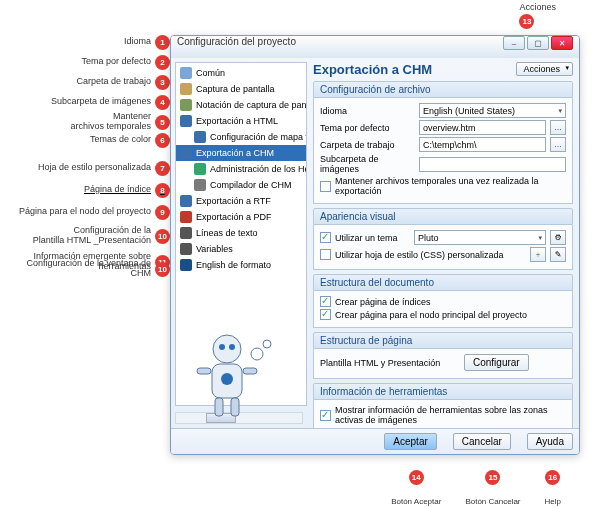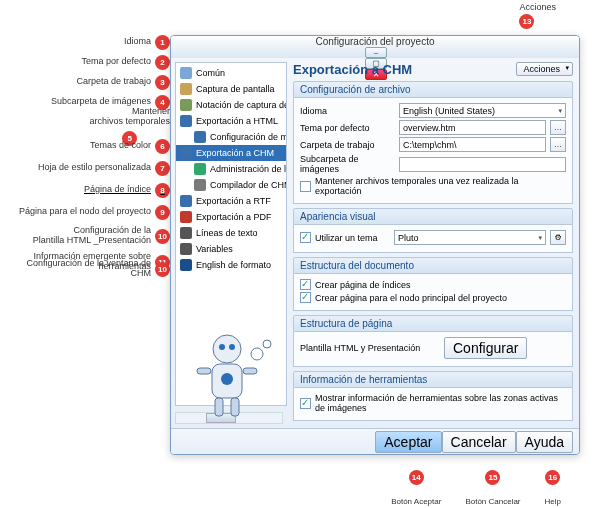--- a/index.html
+++ b/index.html
@@ -10,46 +10,46 @@
   .callout .lbl { text-align:right; font-size:9px; color:#333; max-width:140px; line-height:1.1; }
   .bubble { background:#e53935; color:#fff; border-radius:50%; width:15px; height:15px; display:flex; align-items:center; justify-content:center; font-size:8px; font-weight:bold; flex:none; }
   .callouts-top { position:absolute; top:2px; right:40px; text-align:center; }
   .callouts-top .lbl { font-size:9px; color:#333; display:block; margin-bottom:2px; }
   .callouts-bottom { position:absolute; bottom:2px; display:flex; gap:24px; right:35px; }
   .callouts-bottom .cb { text-align:center; }
   .callouts-bottom .cb .bubble { margin:0 auto 12px; }
   .callouts-bottom .cb .lbl { font-size:8px; color:#333; }
   
   .window { position:absolute; left:170px; top:35px; width:410px; height:420px; border:1px solid #7a9bc4; border-radius:4px; background:linear-gradient(#f3f7fc,#e6eef8); box-shadow:0 2px 8px rgba(0,0,0,0.2); overflow:hidden; }
-  .titlebar { height:22px; background:linear-gradient(#fdfefe,#dce7f4); display:flex; align-items:center; padding:0 6px; font-size:10px; color:#333;flex-direction:column; }
+  .titlebar { height:22px; background:linear-gradient(#fdfefe,#dce7f4); display:flex; align-items:flex-start; padding:0 6px; font-size:10px; color:#333; }
   .titlebar .spacer { flex:1; }
   .winbtn { width:22px; height:14px; margin-left:2px; border:1px solid #8aa; border-radius:2px; display:flex; align-items:center; justify-content:center; font-size:8px; background:linear-gradient(#f8fbff,#d5e4f3); }
   .winbtn.close { background:linear-gradient(#f48,#d22); color:#fff; border-color:#b22; }
   .body { display:flex; height:calc(100% - 48px); }
-  .tree { width:112px; background:#fff; border:1px solid #b8c8dc; margin:4px 0 4px 4px; overflow:auto; padding:2px 0; }
+  .tree { width:132px; background:#fff; border:1px solid #b8c8dc; margin:4px 0 4px 4px; overflow:auto; padding:2px 0; }
   .tree-item { display:flex; align-items:center; gap:4px; padding:2px 4px; font-size:9px; cursor:default; white-space:nowrap; overflow:hidden; text-overflow:ellipsis; }
   .tree-item.child { padding-left:18px; }
   .tree-item.selected { background:#2f6fb5; color:#fff; }
   .ticon { width:12px; height:12px; flex:none; display:inline-block; border-radius:2px; }
   .content { flex:1; padding:4px 6px; overflow:auto; }
   .content h2 { color:#1a4e8a; font-size:13px; font-weight:bold; margin-bottom:4px; }
   .acc-btn { float:right; font-size:9px; padding:1px 12px 1px 6px; border:1px solid #9ab; background:linear-gradient(#fefefe,#e4ecf5); border-radius:2px; position:relative; }
   .acc-btn::after { content:"▾"; position:absolute; right:3px; font-size:7px; }
   .section-hdr { background:linear-gradient(#e8f0fa,#d5e4f3); border:1px solid #b8c8dc; color:#1a4e8a; font-size:10px; padding:2px 6px; margin-top:4px; border-radius:2px 2px 0 0; }
   .section-body { border:1px solid #b8c8dc; border-top:none; padding:3px 6px 5px; background:#fafcfe; }
   .row { display:flex; align-items:center; gap:4px; margin:2px 0; font-size:9px; }
   .row .lbl { width:95px; flex:none; }
   .row .field { flex:1; border:1px solid #9ab; background:#fff; height:15px; padding:0 3px; font-size:9px; display:flex; align-items:center; }
   .row .field.sel::after { content:"▾"; margin-left:auto; font-size:7px; color:#555; }
   .minibtn { width:16px; height:15px; border:1px solid #9ab; background:linear-gradient(#fefefe,#e4ecf5); font-size:8px; display:flex; align-items:center; justify-content:center; }
   .chk { width:11px; height:11px; border:1px solid #7a9bc4; background:#fff; display:inline-block; position:relative; flex:none; }
   .chk.on::after { content:"✓"; position:absolute; top:-2px; left:0; font-size:10px; color:#2a6; }
-  .btn { padding:2px 8px; border:1px solid #9ab; background:linear-gradient(#fefefe,#e4ecf5); border-radius:2px; font-size:14px; }
+  .btn { padding:2px 8px; border:1px solid #9ab; background:linear-gradient(#fefefe,#e4ecf5); border-radius:2px; font-size:10px; }
   .btn.accent { background:linear-gradient(#bfe0ff,#8cc2f2); }
-  .footer { position:absolute; bottom:0; left:0; right:0; height:26px; border-top:1px solid #b8c8dc; display:flex; align-items:center; justify-content:flex-end; gap:0; padding:0 6px; background:linear-gradient(#f3f7fc,#e6eef8); }
+  .footer { position:absolute; bottom:0; left:0; right:0; height:26px; border-top:1px solid #b8c8dc; display:flex; align-items:center; justify-content:flex-end; gap:16px; padding:0 6px; background:linear-gradient(#f3f7fc,#e6eef8); }
   .robot { position:absolute; left:6px; bottom:30px; width:110px; height:100px; }
   .scroll-track { height:12px; background:#eef3f9; border:1px solid #cdd; margin:2px 4px 4px; position:relative; }
   .scroll-thumb { position:absolute; left:30px; width:30px; top:0; bottom:0; background:linear-gradient(#e8eef6,#c6d6e8); border:1px solid #aab; }
 </style>
 </head>
 <body>
 
 <div class="callouts-top">
   <span class="lbl">Acciones</span>
   <div class="bubble">13</div>
@@ -65,25 +65,25 @@
       <div class="bubble">2</div>
     </div>
     <div class="callout" style="top: 42px;">
       <span class="lbl">Carpeta de trabajo</span>
       <div class="bubble">3</div>
     </div>
     <div class="callout" style="top: 62px;">
       <span class="lbl">Subcarpeta de imágenes</span>
       <div class="bubble">4</div>
     </div>
-    <div class="callout" style="top: 96px; flex-direction: column;">
+    <div class="callout" style="top: 82px;">
       <span class="lbl">Mantener<br>archivos temporales</span>
       <div class="bubble">5</div>
     </div>
-    <div class="callout" style="top: 106px;">
+    <div class="callout" style="top: 100px;">
       <span class="lbl">Temas de color</span>
       <div class="bubble">6</div>
     </div>
     <div class="callout" style="top: 128px;">
       <span class="lbl">Hoja de estilo personalizada</span>
       <div class="bubble">7</div>
     </div>
     <div class="callout" style="top: 150px; text-decoration: underline;">
       <span class="lbl">Página de índice</span>
       <div class="bubble">8</div>
@@ -245,20 +245,26 @@
       <div class="section-hdr">Apariencia visual</div>
       <div class="section-body">
         <div class="row">
           <span class="chk on"></span>
           <span style="width:75px;">Utilizar un tema</span>
           <div class="field sel">
               <span>Pluto</span>
             </div>
           <div class="minibtn">⚙</div>
         </div>
+        <div class="row">
+          <span class="chk"></span>
+          <span style="flex:1;">Utilizar hoja de estilo (CSS) personalizada</span>
+          <div class="minibtn" style="color:#2a8a2a;">＋</div>
+          <div class="minibtn">✎</div>
+        </div>
       </div>
 
       <div class="section-hdr">Estructura del documento</div>
       <div class="section-body">
         <div class="row">
           <span class="chk on"></span>
           <span>Crear página de índices</span>
         </div>
         <div class="row">
           <span class="chk on"></span>

